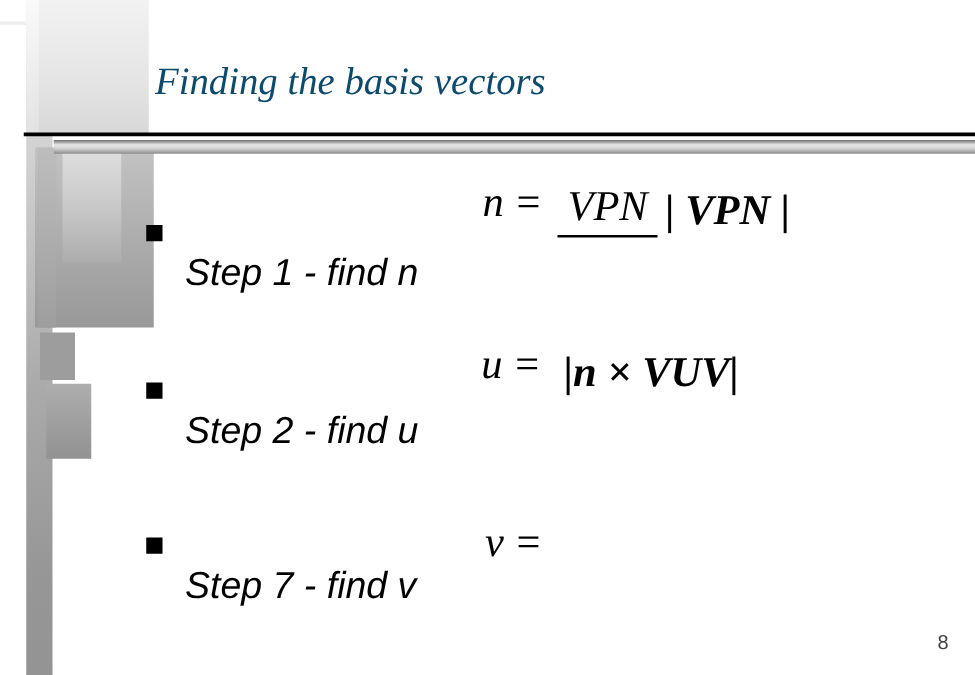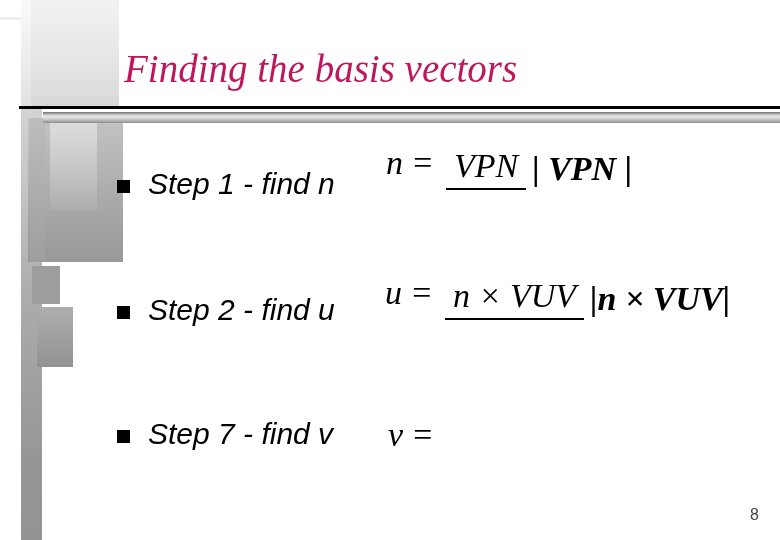--- a/index.html
+++ b/index.html
@@ -27,38 +27,39 @@
   .mid-inner   { left:50px;  top:120px; width:47px; height:90px;
                  background:linear-gradient(180deg,#dedede 0%,#c6c6c6 55%,#adadad 100%); }
   .low-block-1 { left:32px;  top:266px; width:28px; height:38px; background:#9d9d9d; }
   .low-block-2 { left:37px;  top:307px; width:36px; height:60px;
                  background:linear-gradient(180deg,#aeaeae,#929292); }
 
   
   .title {
     left:124px; top:46px;
     font-family:"Liberation Serif","DejaVu Serif",serif;
-    font-style:italic; font-size:39px; line-height:1.2; color:#be185d;
+    font-style:italic; font-size:31px; line-height:1.2; color:#0c4a6e;
     white-space:nowrap;
   }
   .black-rule { left:19px; top:106px; width:761px; height:3px; background:#000; }
   .bar-3d     { left:43px; top:112px; width:737px; height:11px;
                 background:linear-gradient(180deg,#6f6f6f 0%,#e5e5e5 35%,#d4d4d4 60%,#8c8c8c 100%); }
 
   
   .bullet-row { display:flex; align-items:flex-start; }
   .bullet-row.r1 { left:117px; top:166px; }
   .bullet-row.r2 { left:117px; top:292px;text-align:right; }
   .bullet-row.r3 { left:117px; top:416px; }
   .bullet-square { width:13px; height:13px; background:#000; margin-top:14px; flex:0 0 auto; }
   .bullet-label {
     margin-left:18px;
     font-family:"Liberation Sans","DejaVu Sans",sans-serif;
     font-style:italic; font-size:30px; line-height:35px; color:#000;
     white-space:nowrap;
+    margin-top:35px;
   }
 
   
   .formula {
     display:flex; align-items:center;
     font-family:"Liberation Serif","DejaVu Serif",serif;
     font-style:italic; font-size:34px; line-height:1.15; color:#000;
     white-space:nowrap;
   }
   .formula.f1 { left:386px; top:146px; }
@@ -120,21 +121,20 @@
       <span class="den">| VPN |</span>
     </span>
   </div>
 
   <div class="abs formula f2">
     <span class="fhead">
       <span>u</span>
       <span class="feq">=</span>
     </span>
     <span class="frac">
-      <span class="num">n × VUV</span>
       <span class="den">|n × VUV|</span>
     </span>
   </div>
 
   <div class="abs formula f3">
     <span>v</span>
     <span class="feq">=</span>
   </div>
 
   <div class="abs page-number">8</div>

